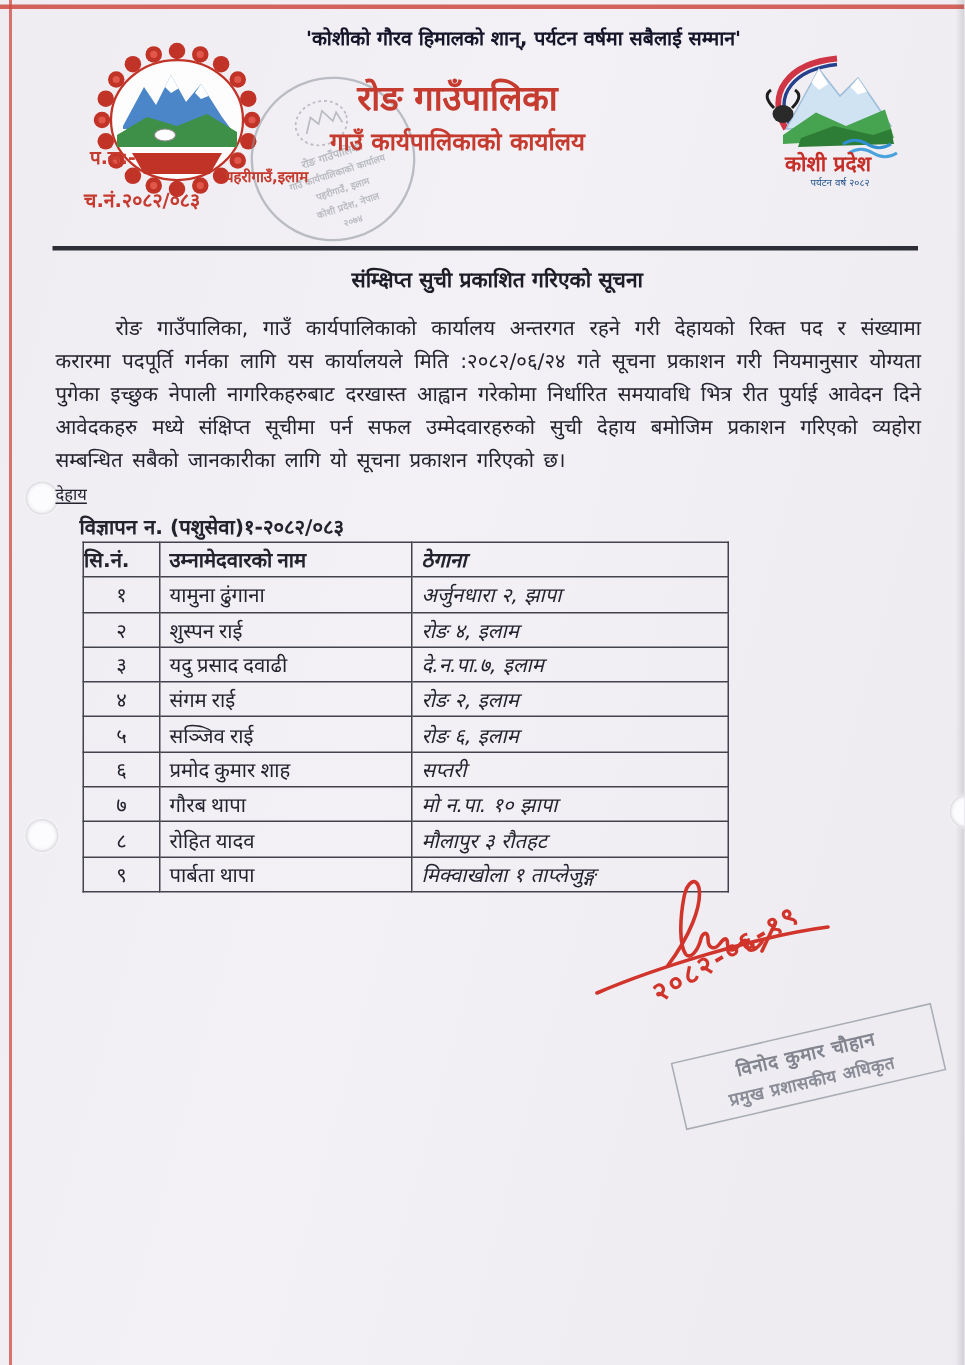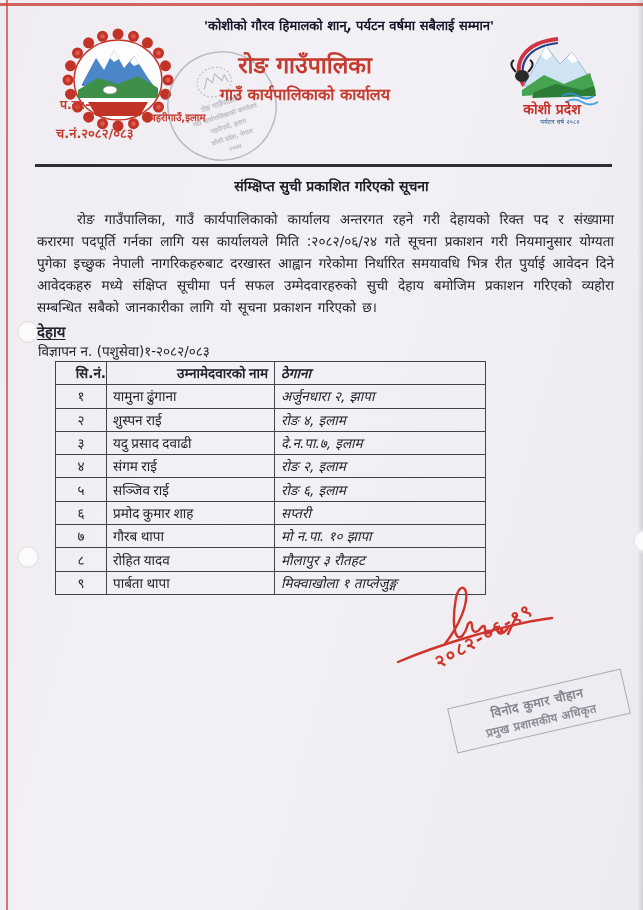--- a/index.html
+++ b/index.html
@@ -22,30 +22,30 @@
   .place-line{top:110px;left:150px;width:310px;font-size:10px;font-weight:bold;color:#c63b2f;}
   .ref-label{top:96px;left:60px;font-size:12.5px;font-weight:bold;color:#c63b2f;}
   .dispatch{top:124px;left:56px;font-size:13px;font-weight:bold;color:#c63b2f;}
   .miti{top:130px;left:496px;width:142px;font-size:13px;font-weight:bold;}
   .miti .lbl{color:#c63b2f;}
   .miti .val{color:#1b2a4a;}
   .header-rule{top:164px;left:35px;right:31px;height:2.5px;background:#2e2e38;}
   
   .heading{top:176px;left:0;right:0;text-align:center;font-size:14px;font-weight:bold;color:#1d1d28;padding-left:20px;}
   .body-par{top:208px;left:37px;width:577px;font-size:13.6px;line-height:22px;text-align:justify;text-indent:40px;word-spacing:2px;color:#23232e;}
-  .dehaya{top:321px;left:37px;font-size:15px;font-weight:bold;text-decoration:underline;text-underline-offset:2px;}
-  .advert{top:342px;left:38px;font-size:13.5px;font-weight:400;text-align:right;}
+  .dehaya{top:321px;left:37px;font-size:11px;font-weight:normal;text-decoration:underline;text-underline-offset:2px;}
+  .advert{top:342px;left:53px;font-size:13.5px;font-weight:700;text-align:right;}
   
   table.cand{position:absolute;top:361px;left:55px;border-collapse:collapse;table-layout:fixed;width:403px;}
   table.cand td{border:1.6px solid #43434d;height:22.3px;padding:0 6px;font-size:13.5px;font-weight:500;color:#23232e;overflow:hidden;white-space:nowrap;}
   table.cand td.sn{width:50px;text-align:center;padding:0;}
   table.cand td.nm{width:155px;font-family:Liberation Serif, serif;}
   table.cand td.ad{width:198px;font-style:italic;}
   table.cand tr.hdr td{font-weight:bold;}
-  table.cand tr.hdr td.sn,table.cand tr.hdr td.nm{text-align:right;}
+  table.cand tr.hdr td.sn,table.cand tr.hdr td.nm{text-align:left;}
   
   .sig-svg{top:582px;left:390px;}
   .hand-date{top:652px;left:430px;width:170px;transform:rotate(-30deg);transform-origin:left top;color:#d0342b;font-size:18px;font-weight:bold;letter-spacing:2px;}
   .stamp{top:688px;left:450px;width:178px;height:46px;transform:rotate(-13deg);border:1.5px solid #a8acb4;background:rgba(238,238,243,.4);text-align:center;padding-top:5px;box-sizing:border-box;}
   .stamp .l1{font-size:12.5px;font-weight:bold;color:#82858f;letter-spacing:.5px;}
   .stamp .l2{font-size:11.5px;font-weight:bold;color:#8a8d97;letter-spacing:.3px;margin-top:2px;}
   .seal-svg{top:48px;left:164px;opacity:.55;}
   .koshi-svg{top:30px;left:494px;}
   .emblem-svg{top:26px;left:58px;}
 </style>

